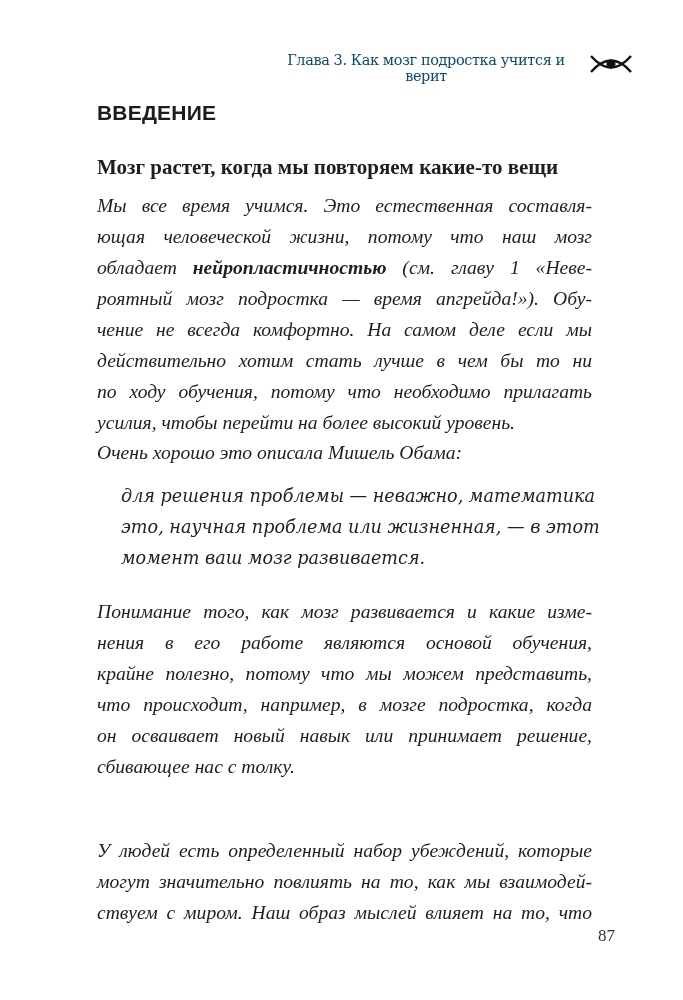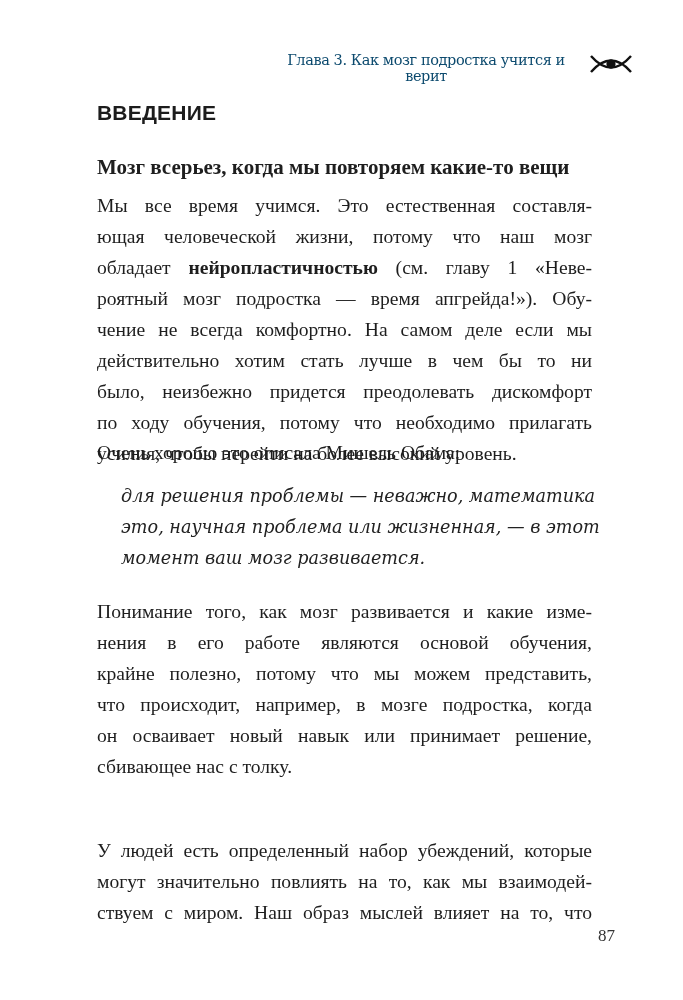--- a/index.html
+++ b/index.html
@@ -5,51 +5,50 @@
   html, body { margin: 0; padding: 0; background: #ffffff; }
   body { width: 683px; height: 1000px; position: relative; overflow: hidden; color: #1e1e1e; }
   .page { position: absolute; left: 0; top: 0; width: 683px; height: 1000px; }
   .running-head { position: absolute; top: 52px; left: 270px; width: 312px; text-align: center;
     font-family: "DejaVu Serif", serif; font-size: 14.5px; letter-spacing: -0.4px; color: #0c4a6e; }
   .eye { position: absolute; top: 53px; left: 588px; width: 46px; height: 22px; }
   .section-title { position: absolute; top: 101px; left: 97px;
     font-family: "Liberation Sans", sans-serif; font-weight: bold; font-size: 21px; letter-spacing: 0.2px; color: #1c1c1c; text-align: center; }
   .subhead { position: absolute; left: 97px; width: 500px; font-family: "Liberation Serif", serif; font-weight: bold;
     font-size: 21px; line-height: 31px; color: #1e1e1e; }
-  .para { position: absolute; left: 97px; width: 495px; font-family: "Liberation Serif", serif; font-size: 19.6px; line-height: 31px; color: #1e1e1e; }
+  .para { position: absolute; left: 97px; width: 495px; font-family: "Liberation Serif", serif; font-size: 19.6px; line-height: 31px; color: #1e1e1e; font-style: italic; }
   .line { display: block; text-align: justify; text-align-last: justify; white-space: nowrap; height: 31px; }
   .line.last { text-align-last: left; }
   .line span.b { font-weight: bold; }
   .quote { position: absolute; left: 121px; width: 471px; font-family: "DejaVu Serif", serif; font-style: italic; font-size: 17.6px; line-height: 31px; color: #222; }
   .page-number { position: absolute; top: 926px; left: 598px; font-family: "Liberation Serif", serif; font-size: 17px; color: #333; }
 </style>
 </head>
 <body>
 
 <div class="page">
 
   <div class="running-head">Глава 3. Как мозг подростка учится и верит</div>
   <svg class="eye" viewBox="0 0 46 22">
     <path d="M3 3 Q23 26 43 3" fill="none" stroke="#111" stroke-width="2.4"></path>
     <path d="M3 19 Q23 -4 43 19" fill="none" stroke="#111" stroke-width="2.4"></path>
     <circle cx="23" cy="11" r="4.6" fill="#111"></circle>
   </svg>
 
   <div class="section-title">ВВЕДЕНИЕ</div>
 
-  <div class="subhead" style="top:152px;">Мозг всерьез, когда мы повторяем какие-то вещи</div>
+  <div class="subhead" style="top:152px;">Мозг растет, когда мы повторяем какие-то вещи</div>
 
   <div class="para" style="top:190px;">
     <span class="line">Мы все время учимся. Это естественная составля-</span>
     <span class="line">ющая человеческой жизни, потому что наш мозг</span>
     <span class="line"><span>обладает </span><span class="b">нейропластичностью</span><span> (см. главу 1 «Неве-</span></span>
     <span class="line">роятный мозг подростка — время апгрейда!»). Обу-</span>
     <span class="line">чение не всегда комфортно. На самом деле если мы</span>
     <span class="line">действительно хотим стать лучше в чем бы то ни</span>
-    <span class="line">было, неизбежно придется преодолевать дискомфорт</span>
     <span class="line">по ходу обучения, потому что необходимо прилагать</span>
     <span class="line last">усилия, чтобы перейти на более высокий уровень.</span>
   </div>
 
   <div class="para" style="top:437px;">
     <span class="line last">Очень хорошо это описала Мишель Обама:</span>
   </div>
 
   <div class="quote" style="top:481px;">
     <span class="line">для решения проблемы — неважно, математика</span>

